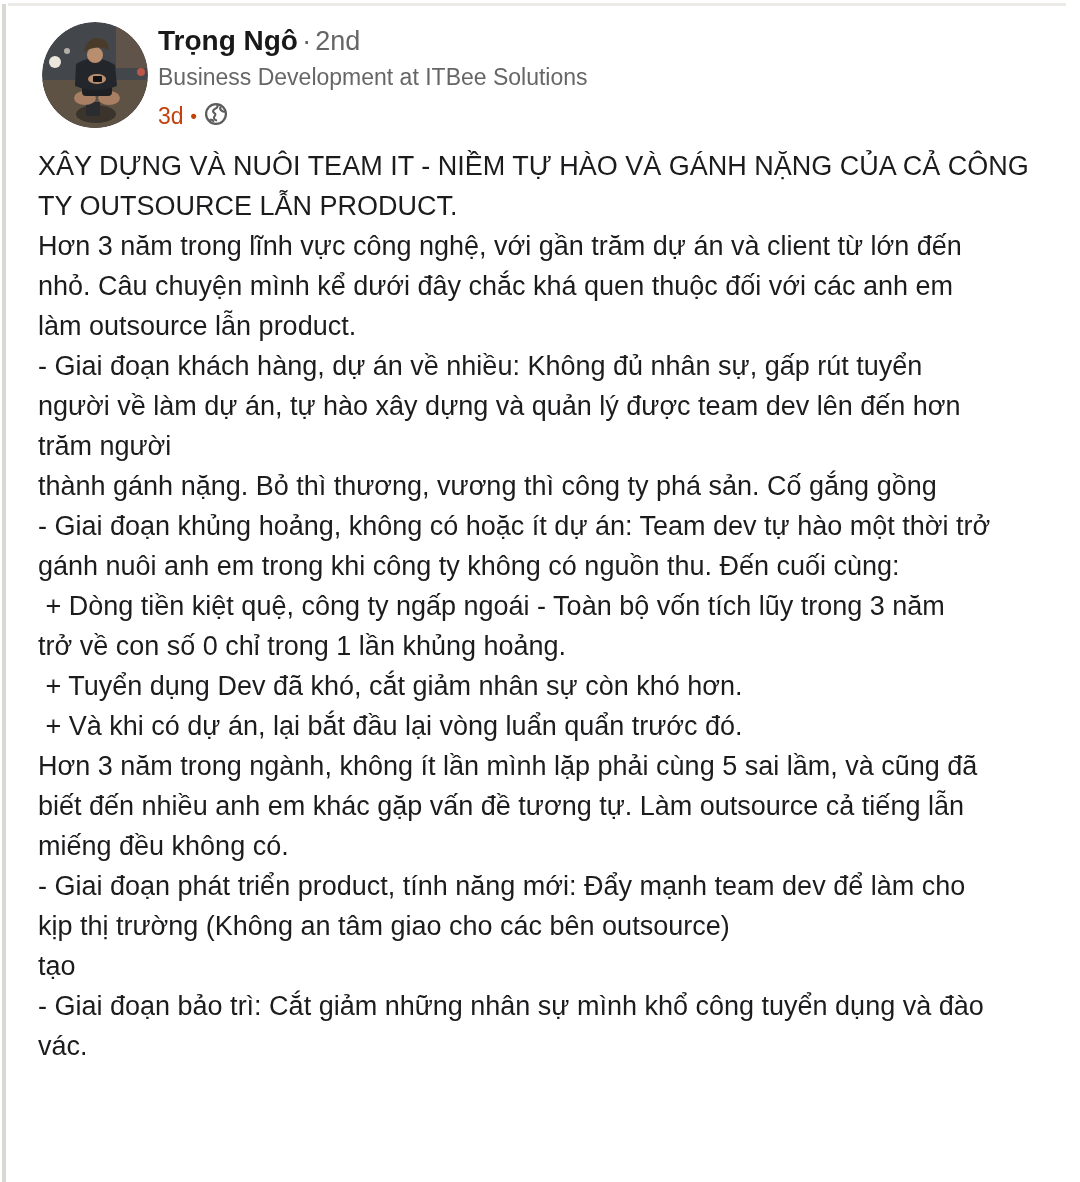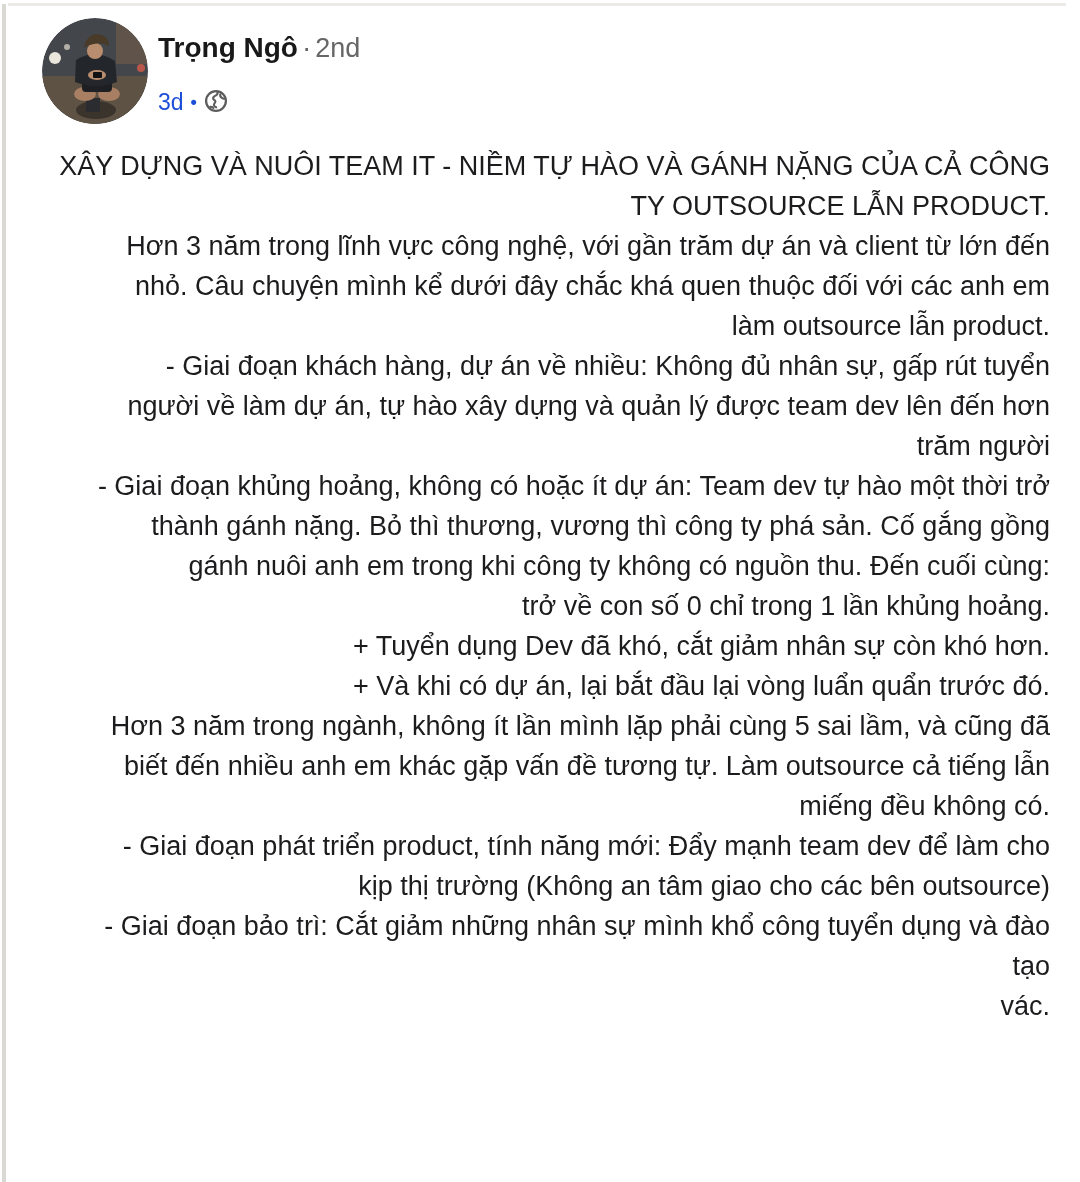--- a/index.html
+++ b/index.html
@@ -47,39 +47,39 @@
   .name-sep { color: #666666; font-weight: 400; padding: 0 4px; }
   .conn-degree { color: #666666; font-weight: 400; font-size: 27px; }
   .headline {
     margin-top: 7px;
     font-size: 23px;
     line-height: 26px;
     color: #666666;
     white-space: nowrap;
   }
   .meta-row {
-    margin-top: 23px;
+    margin-top: 10px;
     display: flex;
     align-items: center;
     font-size: 23px;
     line-height: 26px;
-    color: #1d4ed8;
+    color: #c2410c;
   }
   .meta-sep { padding: 0 7px; font-weight: 700; font-size: 18px; }
   .globe { display: inline-block; margin-top: 2px; }
   .post {
     position: absolute;
     left: 38px;
     top: 146px;
     width: 1012px;
     font-size: 27px;
     line-height: 40px;
     color: #1c1c1e;
   }
-  .post-line { white-space: pre; text-align: right; }
+  .post-line { white-space: pre; }
 </style>
 </head>
 <body>
 
 <div class="canvas">
   <div class="edge-top"></div>
   <div class="edge-left"></div>
 
   <div class="header">
     <div class="avatar">
@@ -106,20 +106,21 @@
           <rect x="51" y="54" width="9" height="6" rx="1" fill="#101114"></rect>
           <ellipse cx="53" cy="33" rx="8" ry="8" fill="#b98e6e"></ellipse>
           <path d="M42 30 Q44 17 55 16 Q67 17 67 28 Q60 24 52 26 Q45 27 42 30 Z" fill="#4a3a28"></path>
         </g>
       </svg>
     </div>
     <div class="header-text">
       <div class="name-row">
         <span class="member-name">Trọng Ngô</span><span class="name-sep">·</span><span class="conn-degree">2nd</span>
       </div>
+      <div class="headline">Business Development at ITBee Solutions</div>
       <div class="meta-row">
         <span>3d</span>
         <span class="meta-sep">•</span>
         <span class="globe">
           <svg width="24" height="24" viewBox="0 0 16 16" xmlns="http://www.w3.org/2000/svg">
             <circle cx="8" cy="8" r="6.6" fill="none" stroke="#5c5c5c" stroke-width="1.5"></circle>
             <path d="M8.9 2.2c.5 1-.2 1.7-1.2 2.2-1 .5-1.9.9-1.6 2 .3 1.1 1.5 1 1.5 2 0 .9-1 1.1-1 2.1 0 .8.7 1.4 1.5 1.7" fill="none" stroke="#5c5c5c" stroke-width="1.4" stroke-linecap="round"></path>
             <path d="M10.9 3.6c-.4 1 .1 1.7 1 2.3.6.4 1.2.6 1.7.5" fill="none" stroke="#5c5c5c" stroke-width="1.4" stroke-linecap="round"></path>
             <path d="M4.2 11.9c.9-.2 1.7.2 2 .9" fill="none" stroke="#5c5c5c" stroke-width="1.4" stroke-linecap="round"></path>
           </svg>
@@ -130,28 +131,29 @@
 
   <div class="post">
     <div class="post-line">XÂY DỰNG VÀ NUÔI TEAM IT - NIỀM TỰ HÀO VÀ GÁNH NẶNG CỦA CẢ CÔNG</div>
     <div class="post-line">TY OUTSOURCE LẪN PRODUCT.</div>
     <div class="post-line">Hơn 3 năm trong lĩnh vực công nghệ, với gần trăm dự án và client từ lớn đến</div>
     <div class="post-line">nhỏ. Câu chuyện mình kể dưới đây chắc khá quen thuộc đối với các anh em</div>
     <div class="post-line">làm outsource lẫn product.</div>
     <div class="post-line">- Giai đoạn khách hàng, dự án về nhiều: Không đủ nhân sự, gấp rút tuyển</div>
     <div class="post-line">người về làm dự án, tự hào xây dựng và quản lý được team dev lên đến hơn</div>
     <div class="post-line">trăm người</div>
+    <div class="post-line">thành gánh nặng. Bỏ thì thương, vương thì công ty phá sản. Cố gắng gồng</div>
     <div class="post-line">- Giai đoạn khủng hoảng, không có hoặc ít dự án: Team dev tự hào một thời trở</div>
-    <div class="post-line">thành gánh nặng. Bỏ thì thương, vương thì công ty phá sản. Cố gắng gồng</div>
     <div class="post-line">gánh nuôi anh em trong khi công ty không có nguồn thu. Đến cuối cùng:</div>
+    <div class="post-line"> + Dòng tiền kiệt quệ, công ty ngấp ngoái - Toàn bộ vốn tích lũy trong 3 năm</div>
     <div class="post-line">trở về con số 0 chỉ trong 1 lần khủng hoảng.</div>
     <div class="post-line"> + Tuyển dụng Dev đã khó, cắt giảm nhân sự còn khó hơn.</div>
     <div class="post-line"> + Và khi có dự án, lại bắt đầu lại vòng luẩn quẩn trước đó.</div>
     <div class="post-line">Hơn 3 năm trong ngành, không ít lần mình lặp phải cùng 5 sai lầm, và cũng đã</div>
     <div class="post-line">biết đến nhiều anh em khác gặp vấn đề tương tự. Làm outsource cả tiếng lẫn</div>
     <div class="post-line">miếng đều không có.</div>
     <div class="post-line">- Giai đoạn phát triển product, tính năng mới: Đẩy mạnh team dev để làm cho</div>
     <div class="post-line">kịp thị trường (Không an tâm giao cho các bên outsource)</div>
+    <div class="post-line">tạo</div>
     <div class="post-line">- Giai đoạn bảo trì: Cắt giảm những nhân sự mình khổ công tuyển dụng và đào</div>
-    <div class="post-line">tạo</div>
     <div class="post-line">vác.</div>
   </div>
 </div>
 
 </body></html>

